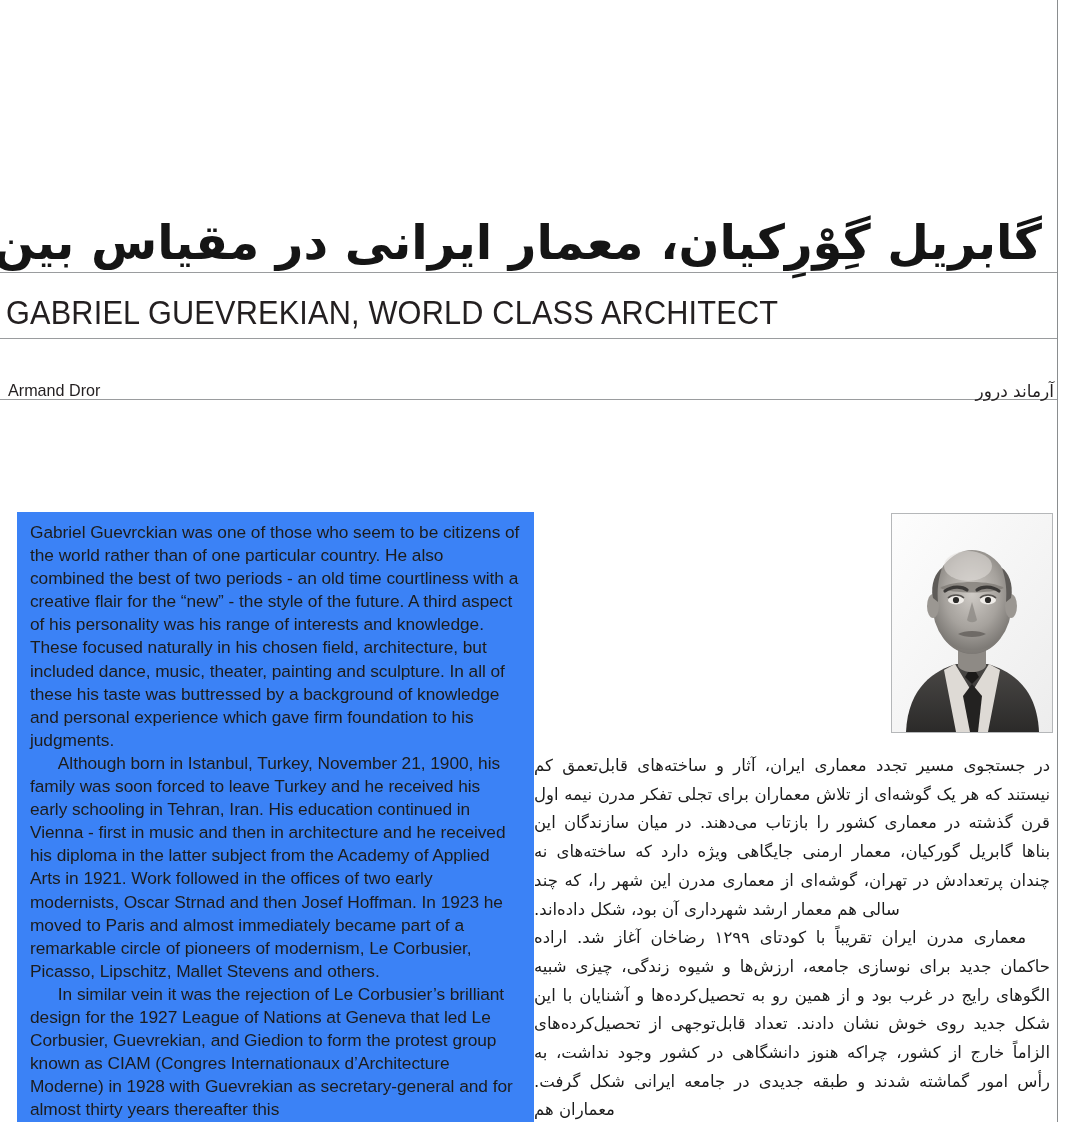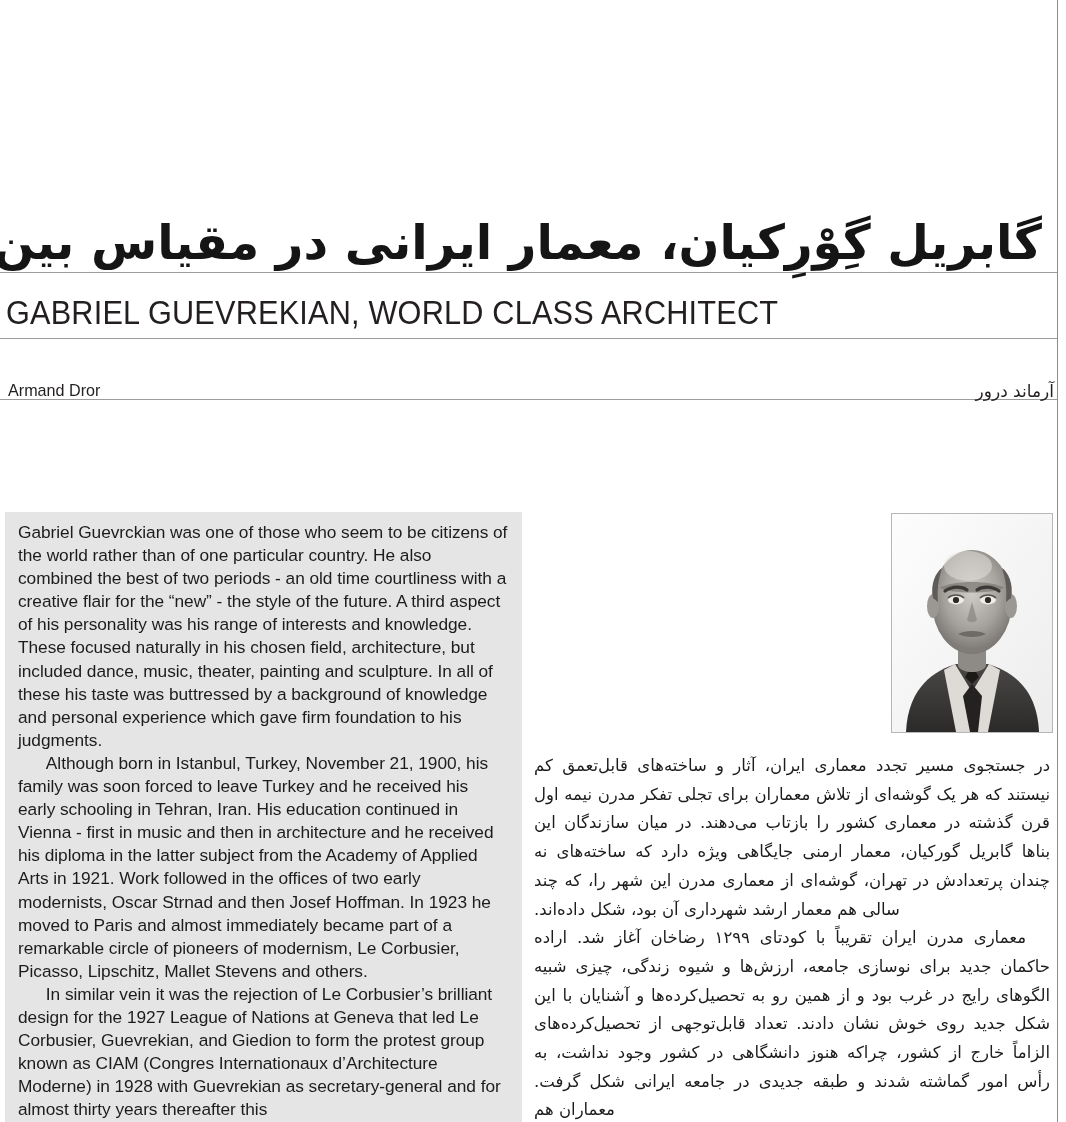--- a/index.html
+++ b/index.html
@@ -93,25 +93,25 @@
     font-family: "DejaVu Sans", sans-serif;
     font-size: 17px;
     line-height: 20px;
     color: #231f20;
     white-space: nowrap;
   }
 
   
   .col-en {
     position: absolute;
-    left: 5px;
+    left: 17px;
     top: 512px;
     width: 517px;
     height: 610px;
-    background: #e5e5e5;
+    background: #3b82f6;
     box-sizing: border-box;
     padding: 9px 10px 0 13px;
     overflow: hidden;
   }
   .col-en p {
     margin: 0;
     font-size: 17.4px;
     line-height: 23.1px;
     text-align: left;
     color: #1c1c1c;

